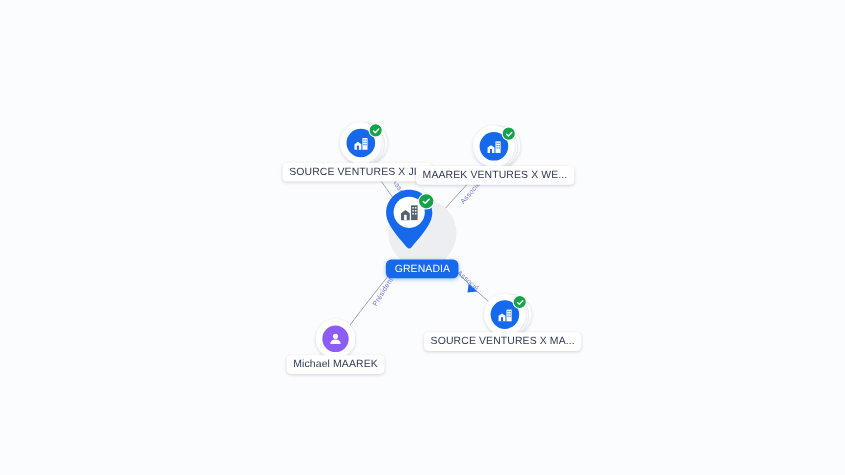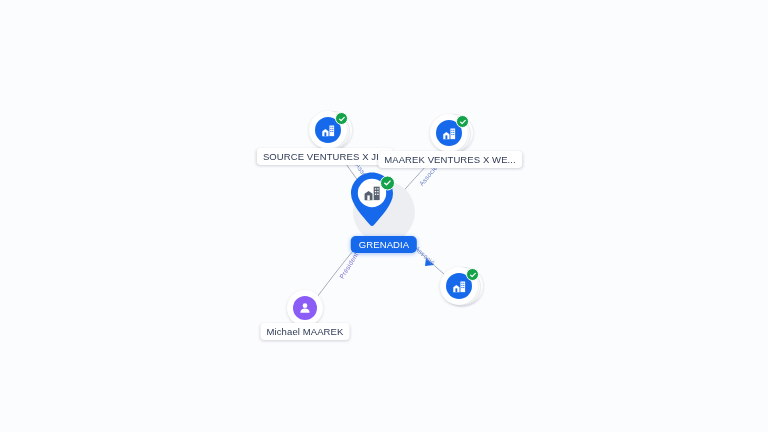--- a/index.html
+++ b/index.html
@@ -221,20 +221,21 @@
           <rect x="5.5" y="15" width="3" height="6" fill="#1769ec"></rect>
         </svg>
       </div>
       <div class="check-badge" style="left:7px; top:-18px;">
         <svg width="8" height="8" viewBox="0 0 12 12">
           <path d="M2.4 6.2 L4.7 8.4 L9.4 3.5" stroke="#ffffff" stroke-width="1.9" fill="none" stroke-linecap="round" stroke-linejoin="round"></path>
         </svg>
       </div>
     </div>
   </div>
+  <div class="node-label" style="left:457px; top:302px;">SOURCE VENTURES X MA...</div>
 
   <div class="node" style="left:305px; top:308px;">
     <div class="node-stack" style="left:0; top:0; width:0; height:0;">
       <div class="circle-disc" style="left:-18px; top:-18px; width:36px; height:36px;"></div>
       <div class="inner-circle" style="left:-12px; top:-12px; width:24px; height:24px; background:#8b5cf6;">
         <svg width="14" height="14" viewBox="0 0 24 24" aria-hidden="true">
           <circle cx="12" cy="8" r="4" fill="#ffffff"></circle>
           <path d="M4 20 C4 15.6 7.6 13 12 13 C16.4 13 20 15.6 20 20 Z" fill="#ffffff"></path>
         </svg>
       </div>

